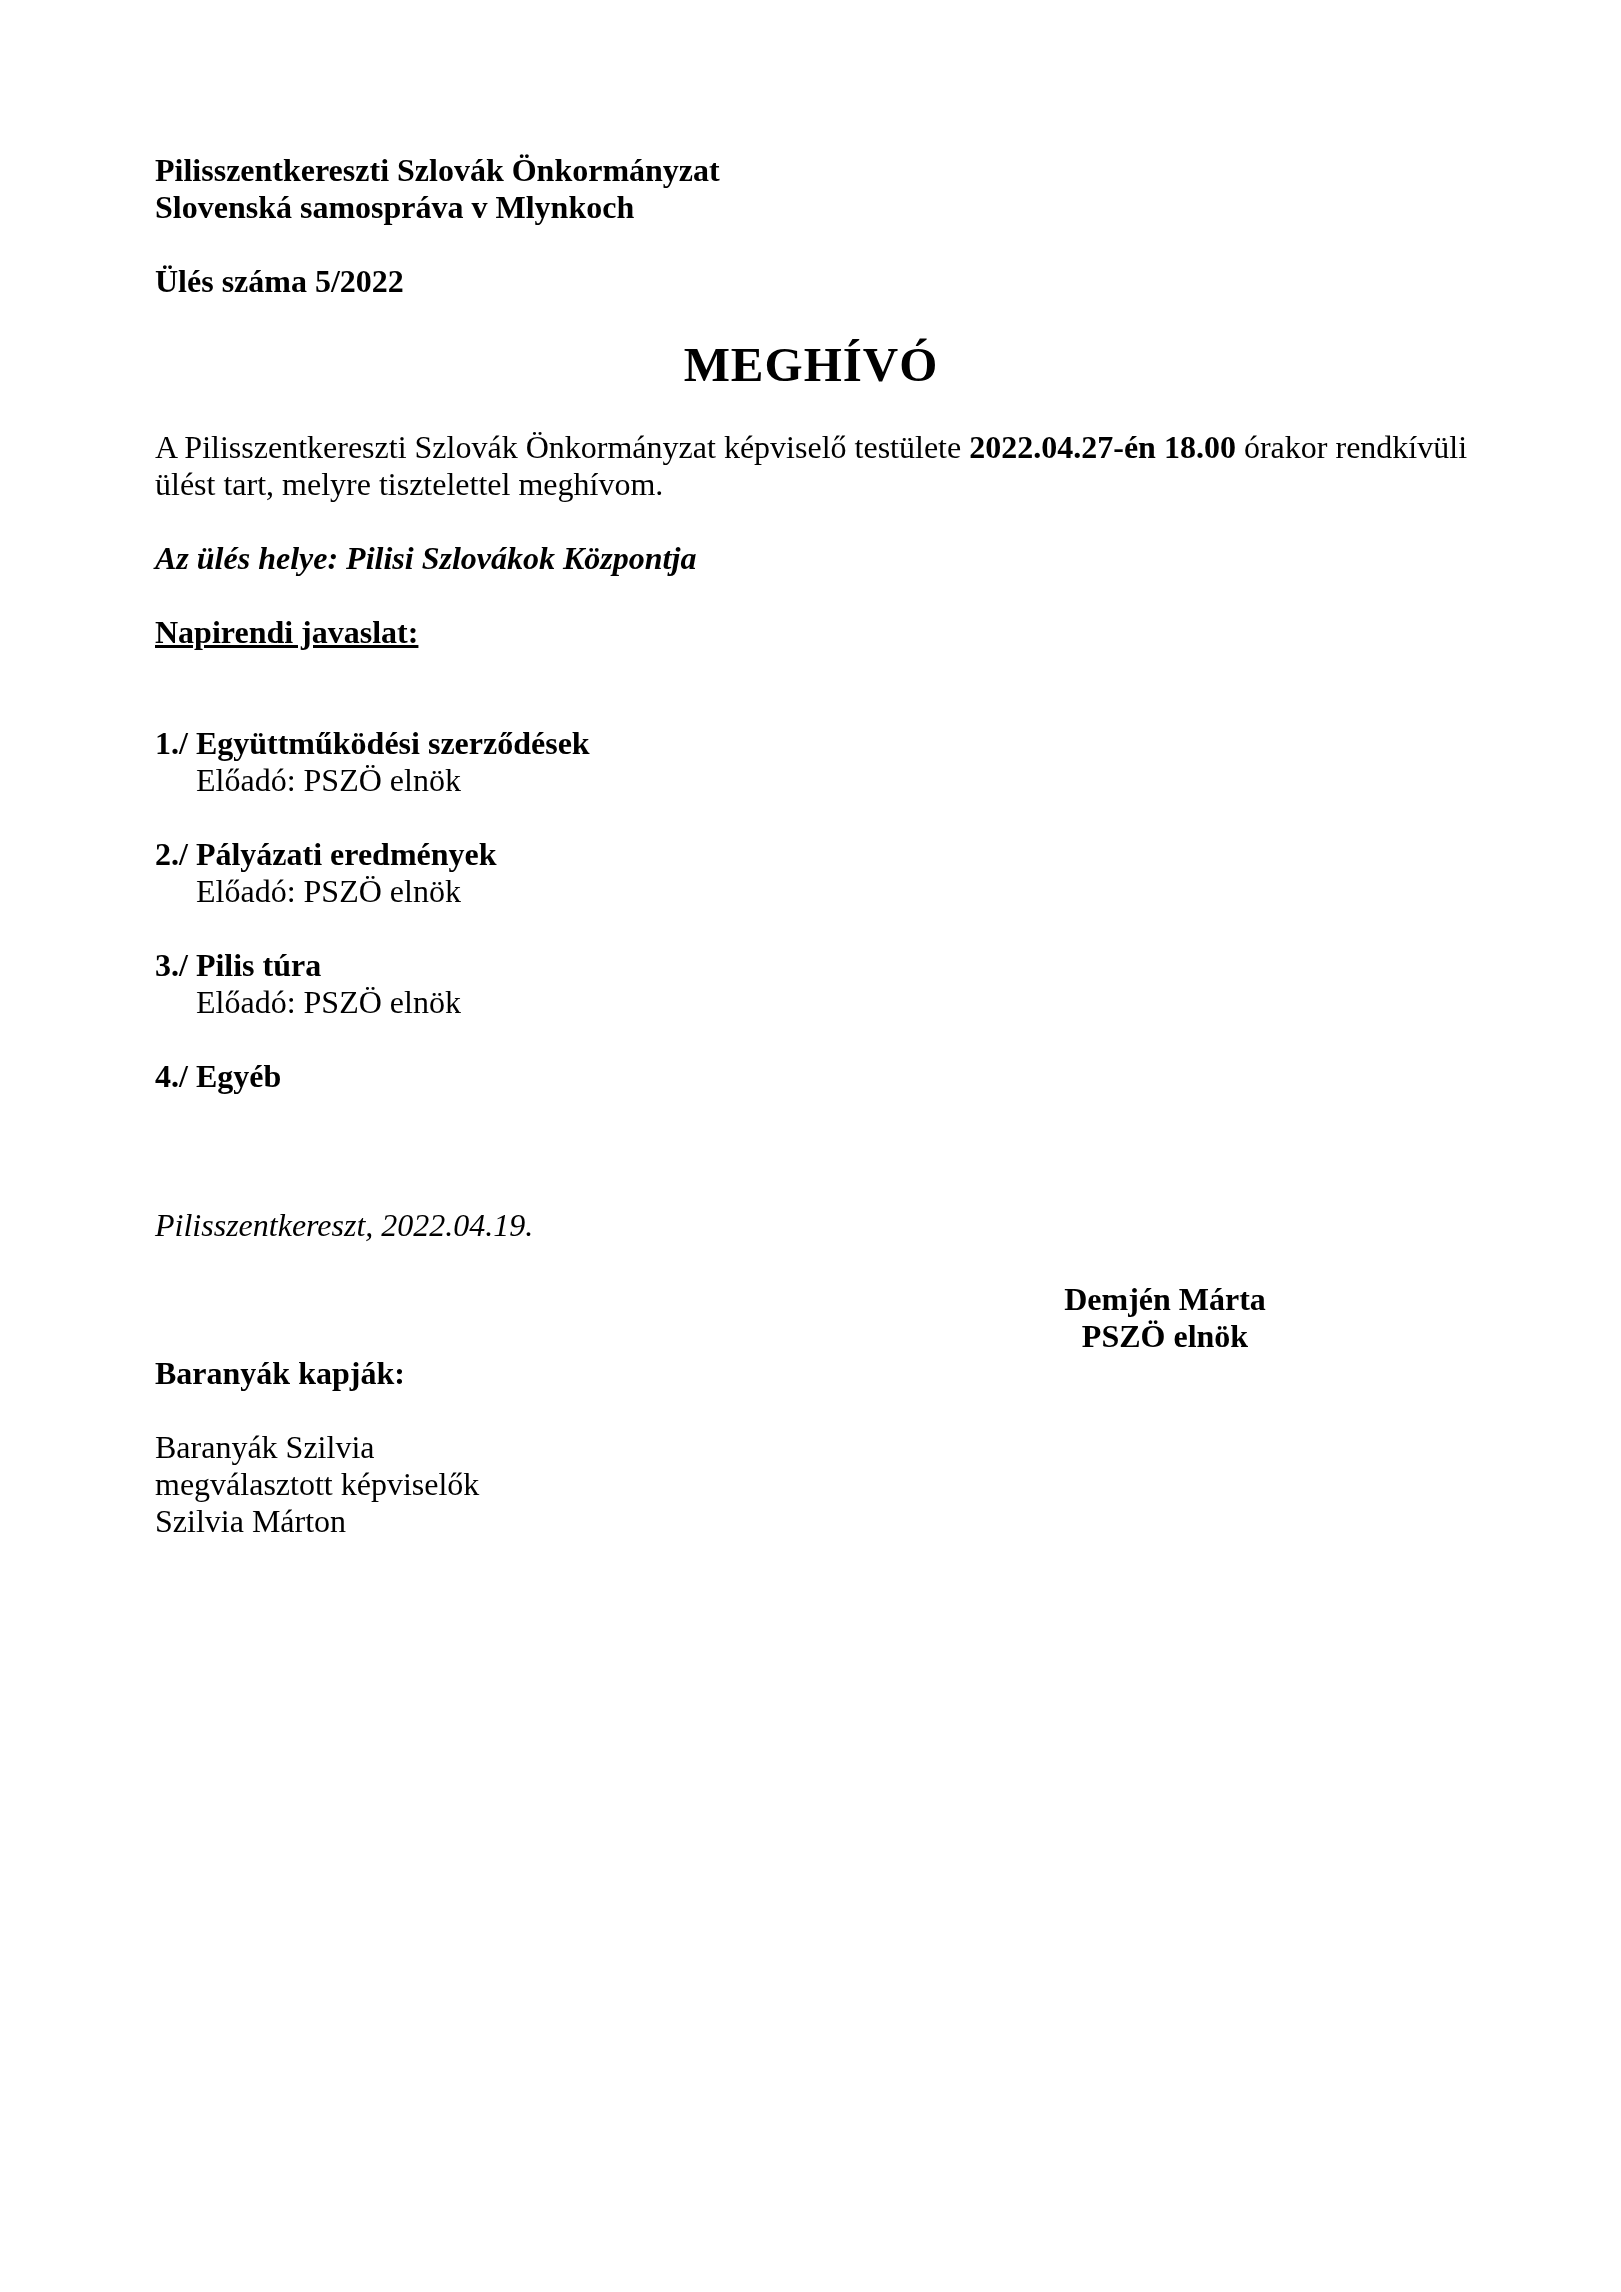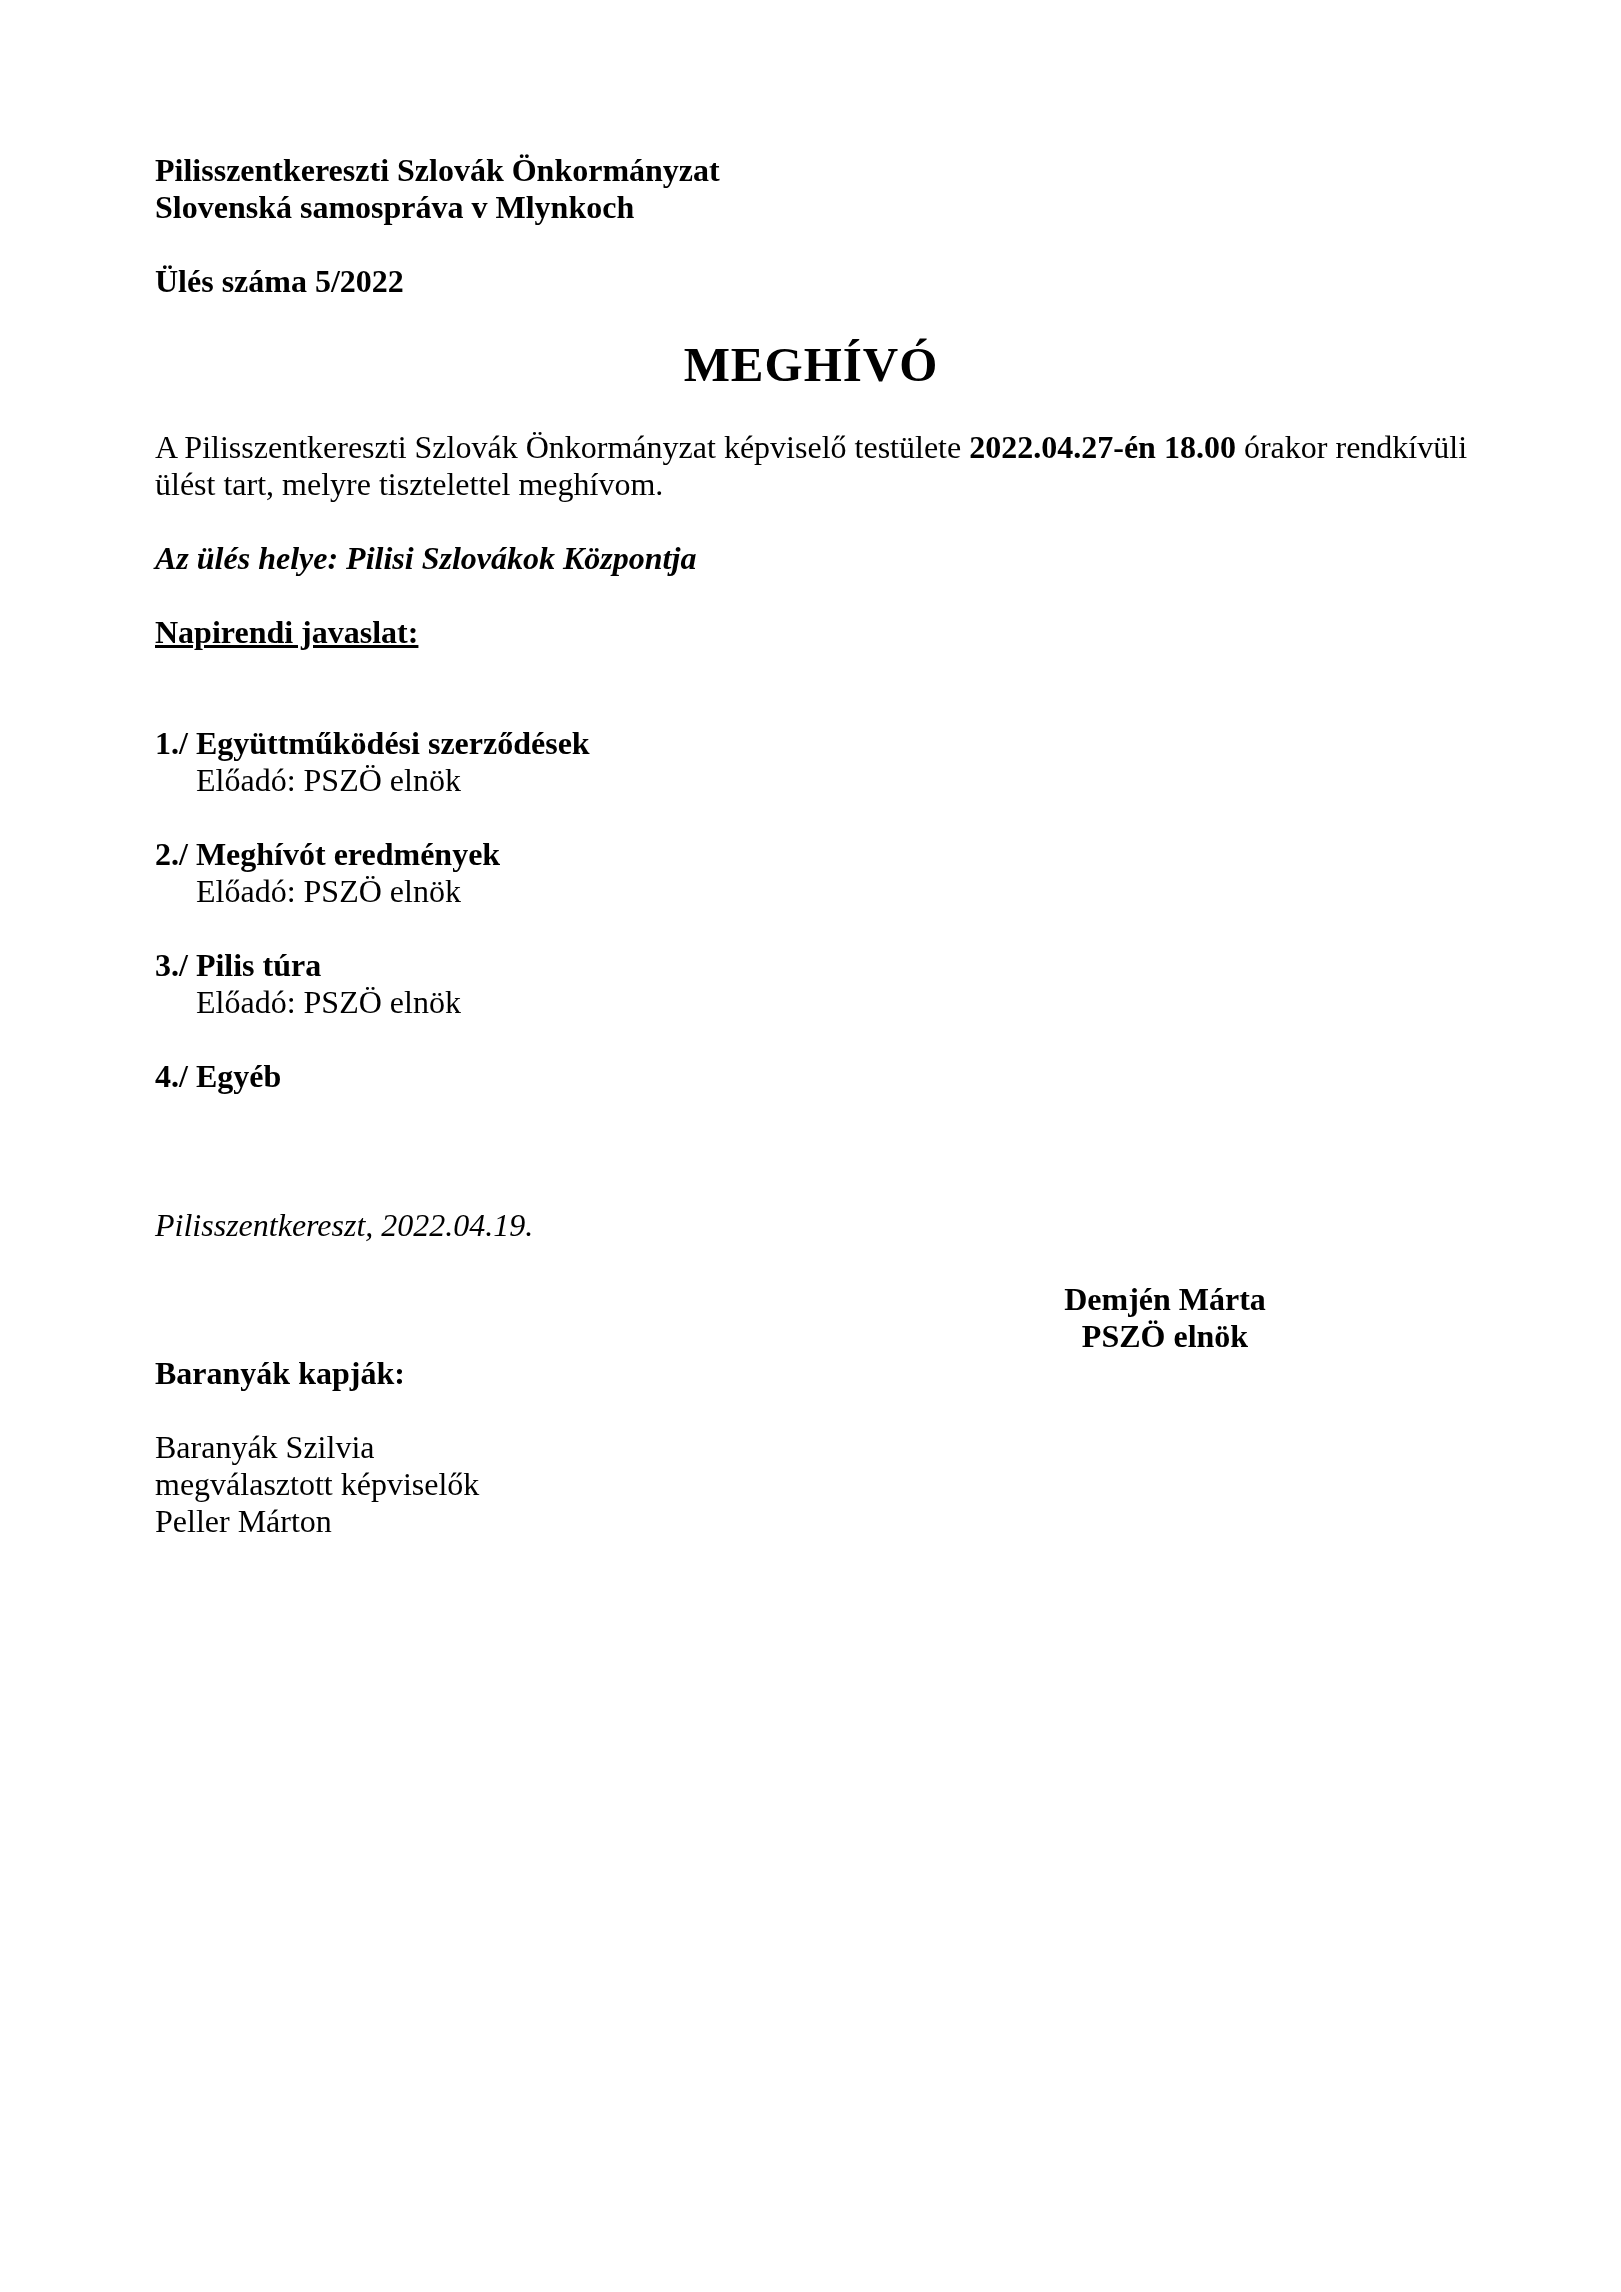--- a/index.html
+++ b/index.html
@@ -75,21 +75,21 @@
   <div class="sp2"></div>
 
   <div>
 
     <div class="agenda-item">
       <p class="bold"><span class="item-num">1./</span><span>Együttműködési szerződések</span></p>
       <p class="presenter">Előadó: PSZÖ elnök</p>
     </div>
 
     <div class="agenda-item">
-      <p class="bold"><span class="item-num">2./</span><span>Meghívót eredmények</span></p>
+      <p class="bold"><span class="item-num">2./</span><span>Pályázati eredmények</span></p>
       <p class="presenter">Előadó: PSZÖ elnök</p>
     </div>
 
     <div class="agenda-item">
       <p class="bold"><span class="item-num">3./</span><span>Pilis túra</span></p>
       <p class="presenter">Előadó: PSZÖ elnök</p>
     </div>
 
     <div class="agenda-item">
       <p class="bold"><span class="item-num">4./</span><span>Egyéb</span></p>
@@ -108,17 +108,17 @@
     <p>PSZÖ elnök</p>
   </div>
 
   <p class="bold">Baranyák kapják:</p>
 
   <div class="sp"></div>
 
   <div>
     <p>Baranyák Szilvia</p>
     <p>megválasztott képviselők</p>
-    <p>Peller Márton</p>
+    <p>Szilvia Márton</p>
   </div>
 
 </div>
 
 
 </body></html>

